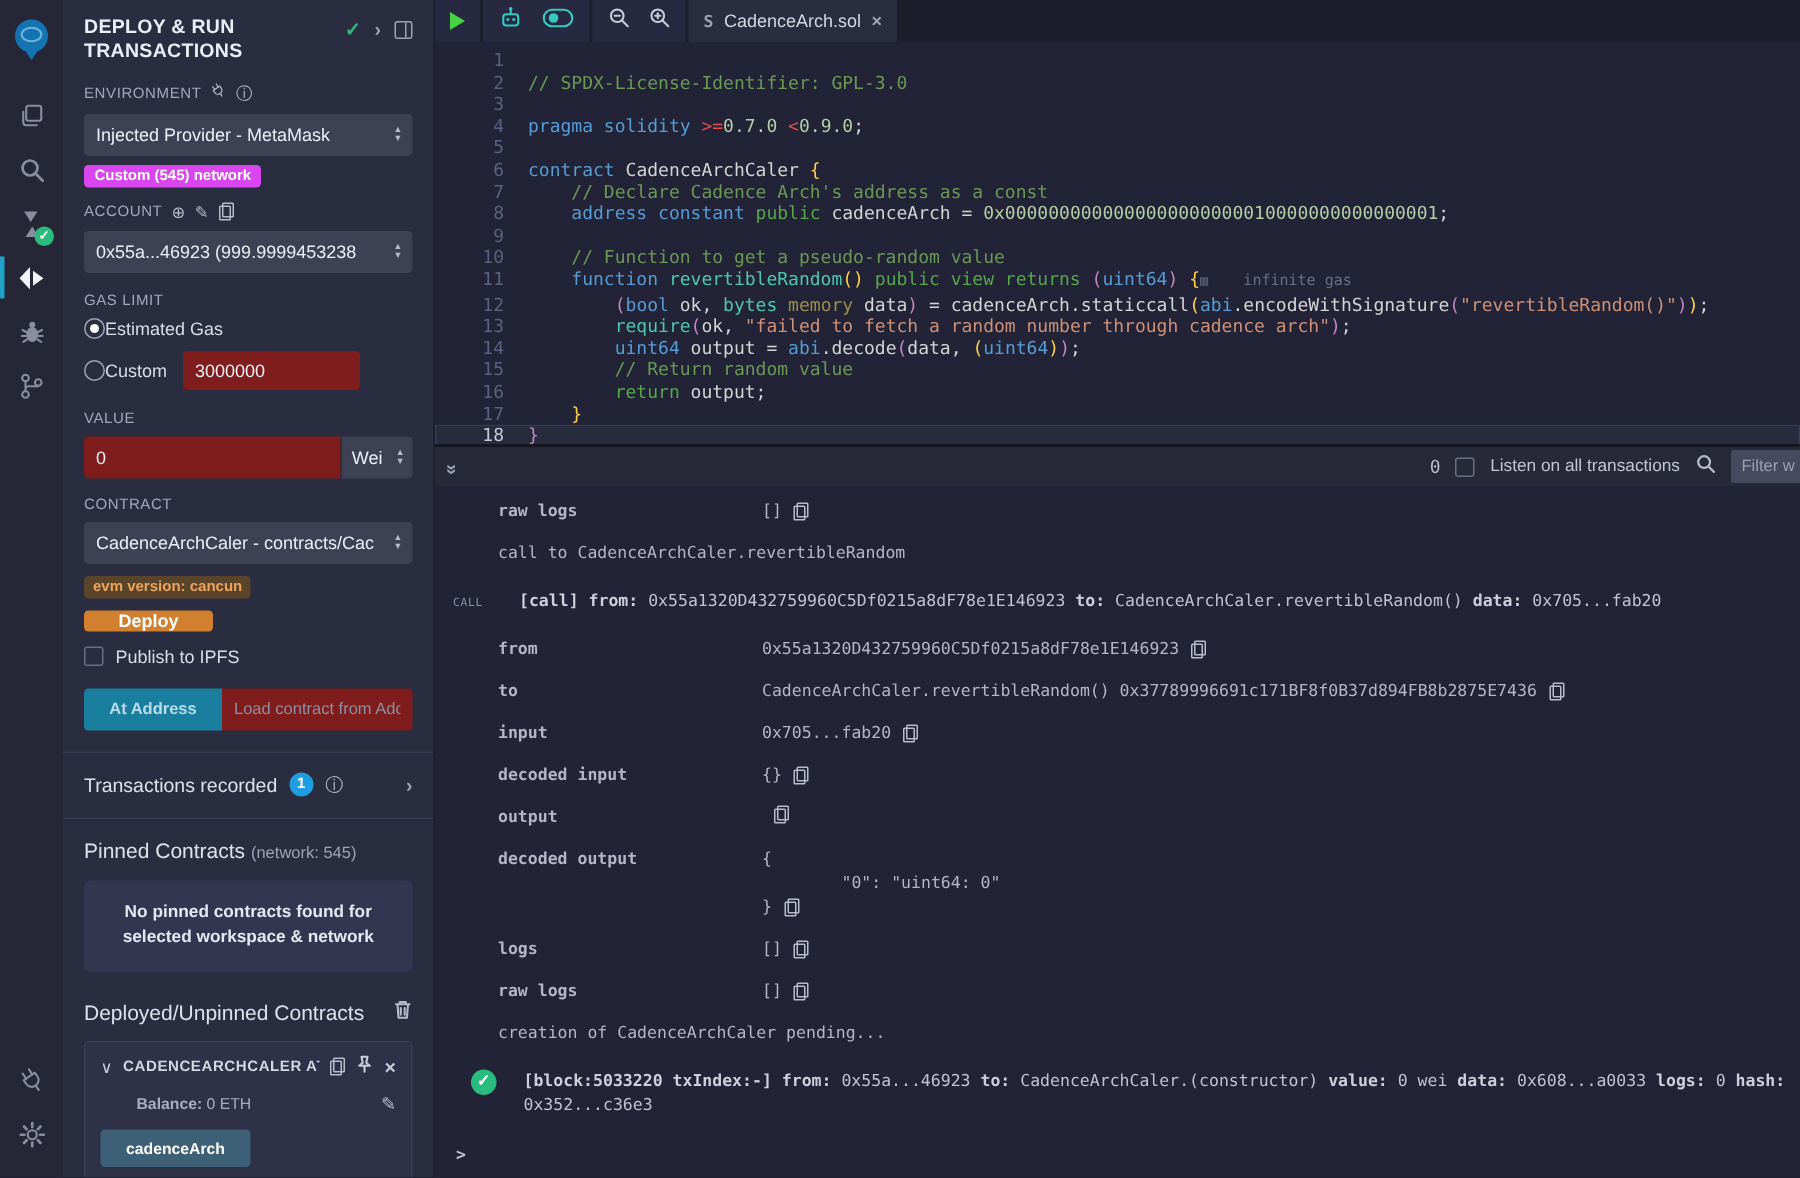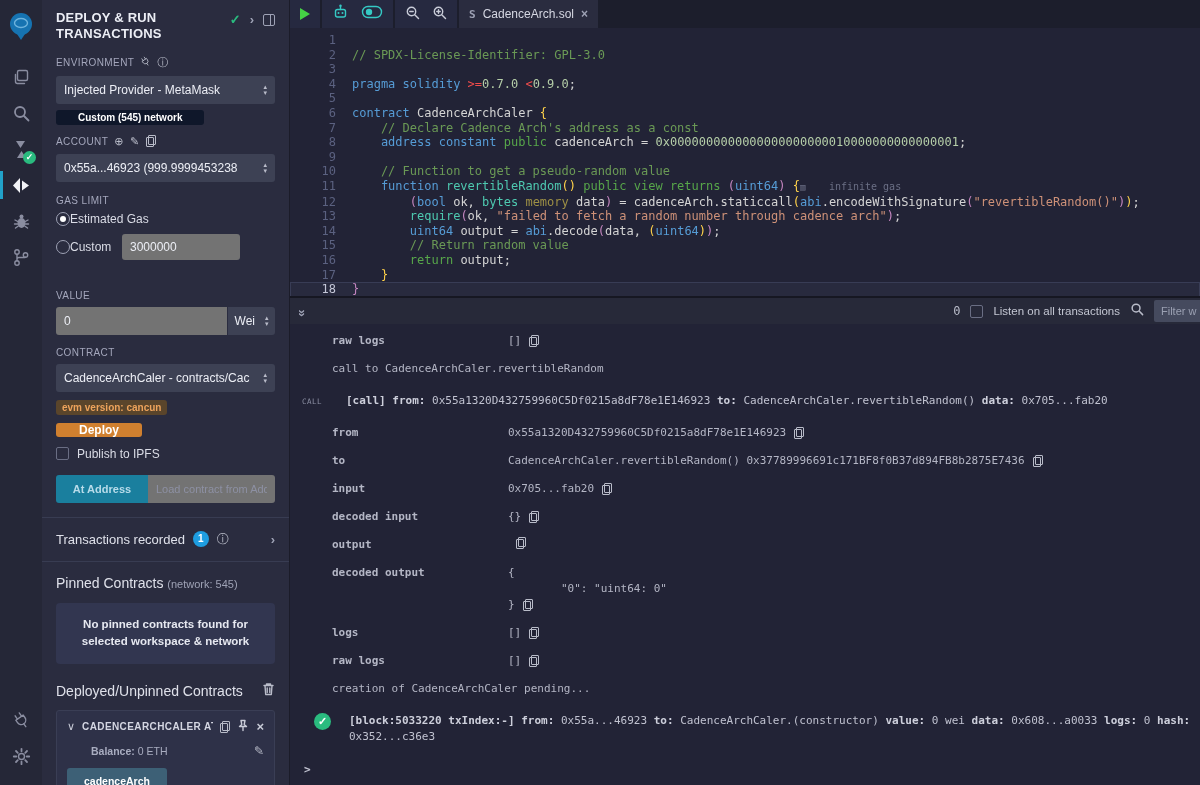--- a/index.html
+++ b/index.html
@@ -30,26 +30,26 @@
   .ic-chev { color:#9ea2b5; font-size:13px; font-weight:bold; }
   .ic-box { width:12px; height:12px; border:1.5px solid #9ea2b5; border-radius:2px; position:relative; }
   .ic-box::after { content:""; position:absolute; top:0; bottom:0; right:3px; border-left:1.5px solid #9ea2b5; }
 
   .flabel { font-size:10px; color:#a4a7bc; letter-spacing:.4px; margin-bottom:6px; display:flex; align-items:center; gap:6px; }
   .flabel .mini { color:#b9bcc9; font-size:11px; }
   .select { height:28px; background:#3d4154; border-radius:3px; display:flex; align-items:center;
             padding:0 8px; color:#eceef5; font-size:12px; margin-bottom:6px; }
   .select .sel-text { flex:1; white-space:nowrap; overflow:hidden; }
   .stepper { display:flex; flex-direction:column; line-height:6px; font-size:7px; color:#b9bcc9; margin-left:4px; }
-  .net-badge { display:inline-block; background:#0f172a; color:#fff; font-size:10px; font-weight:bold;
-               padding:2px 22px; border-radius:3px; margin-bottom:10px; }
+  .net-badge { display:inline-block; background:#d946ef; color:#fff; font-size:10px; font-weight:bold;
+               padding:2px 7px; border-radius:3px; margin-bottom:10px; }
   .radio-row { display:flex; align-items:center; gap:0; margin-bottom:8px; color:#dadce6; font-size:12px; }
   .radio { width:14px; height:14px; border-radius:50%; border:1px solid #9ea2b5; position:relative; flex-shrink:0; }
   .radio.on::after { content:""; position:absolute; inset:3px; border-radius:50%; background:#fff; }
-  .tinput { background:#737373; border:none; border-radius:3px; color:#eceef5; font-size:12px;
+  .tinput { background:#7f1d1d; border:none; border-radius:3px; color:#eceef5; font-size:12px;
             padding:5px 8px; outline:none; font-family:"Liberation Sans",sans-serif; }
   .gas-input { width:118px; height:26px; }
   .value-row { display:flex; margin-bottom:12px; }
   .value-input { flex:1; height:28px; border-radius:3px 0 0 3px; }
   .unit-box { width:66px; height:28px; background:#3d4154; border-left:1px solid #2a2c3f; border-radius:0 3px 3px 0;
               display:flex; align-items:center; justify-content:center; gap:6px; color:#eceef5; font-size:12px; }
   .evm-badge { display:inline-block; background:#5a452b; color:#eda35c; font-size:10px; font-weight:bold;
                padding:2px 6px; border-radius:3px; margin:2px 0 8px; }
   .deploy-btn { width:86px; height:14px; background:#d0802f; border:none; border-radius:3px; color:#fff;
                 font-weight:bold; font-size:12px; margin-bottom:10px; display:block; }
@@ -278,21 +278,21 @@
         </span>
     </div>
 
     <div class="flabel">
         <span>GAS LIMIT</span>
       </div>
     <div class="radio-row">
       <span class="radio on"></span>
       <span>Estimated Gas</span>
     </div>
-    <div class="radio-row" style="margin-bottom:30px">
+    <div class="radio-row" style="margin-bottom:14px">
       <span class="radio"></span>
       <span style="width:52px">Custom</span>
       <input class="tinput gas-input" value="3000000" style="">
     </div>
 
     <div class="flabel">
         <span>VALUE</span>
       </div>
     <div class="value-row">
       <input class="tinput value-input" value="0" style="">

